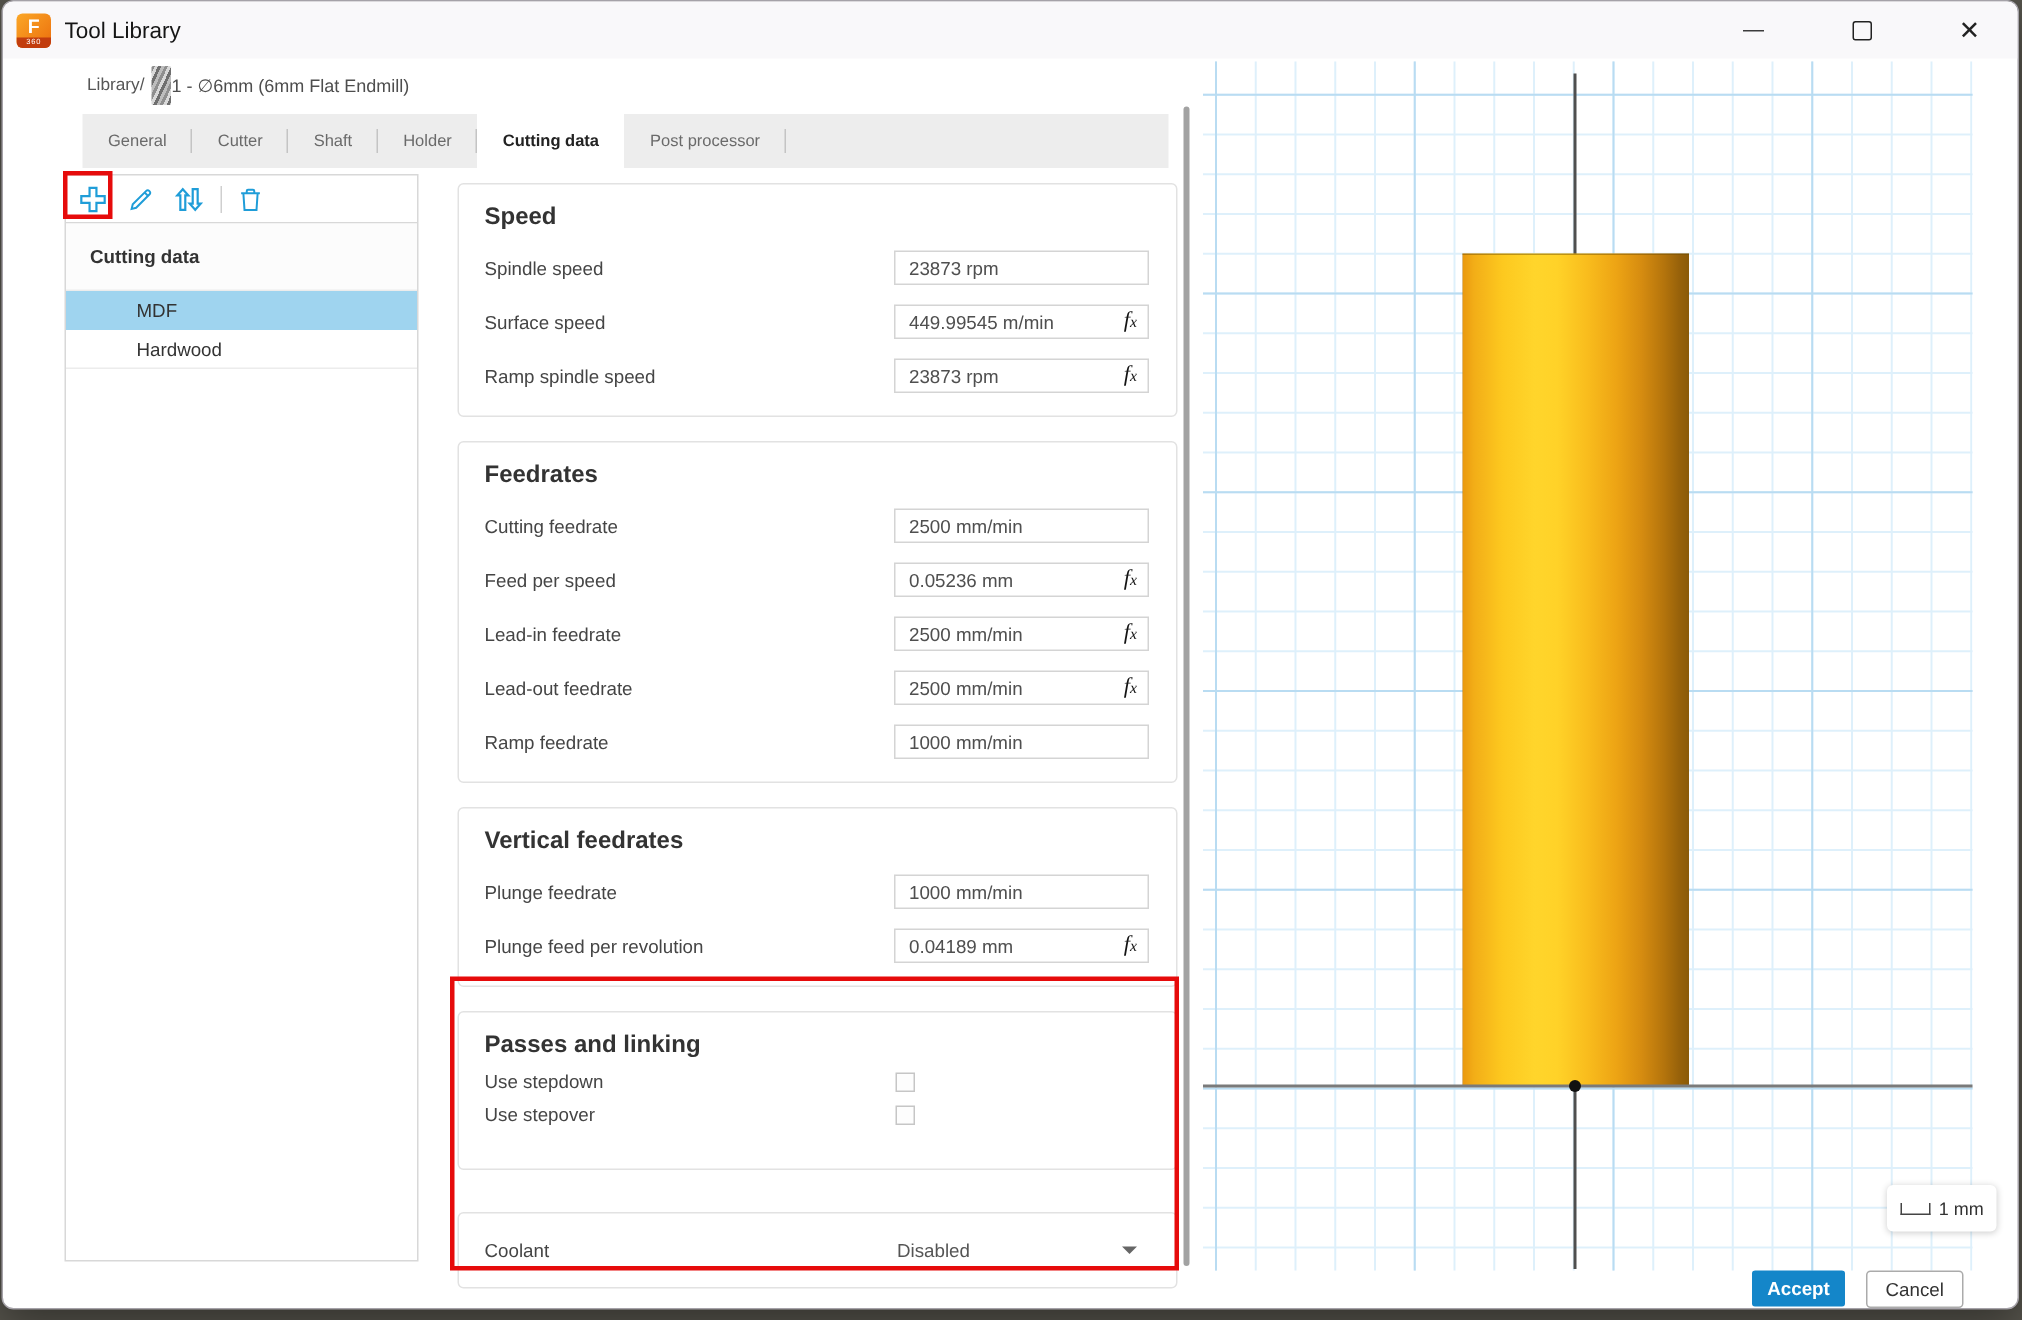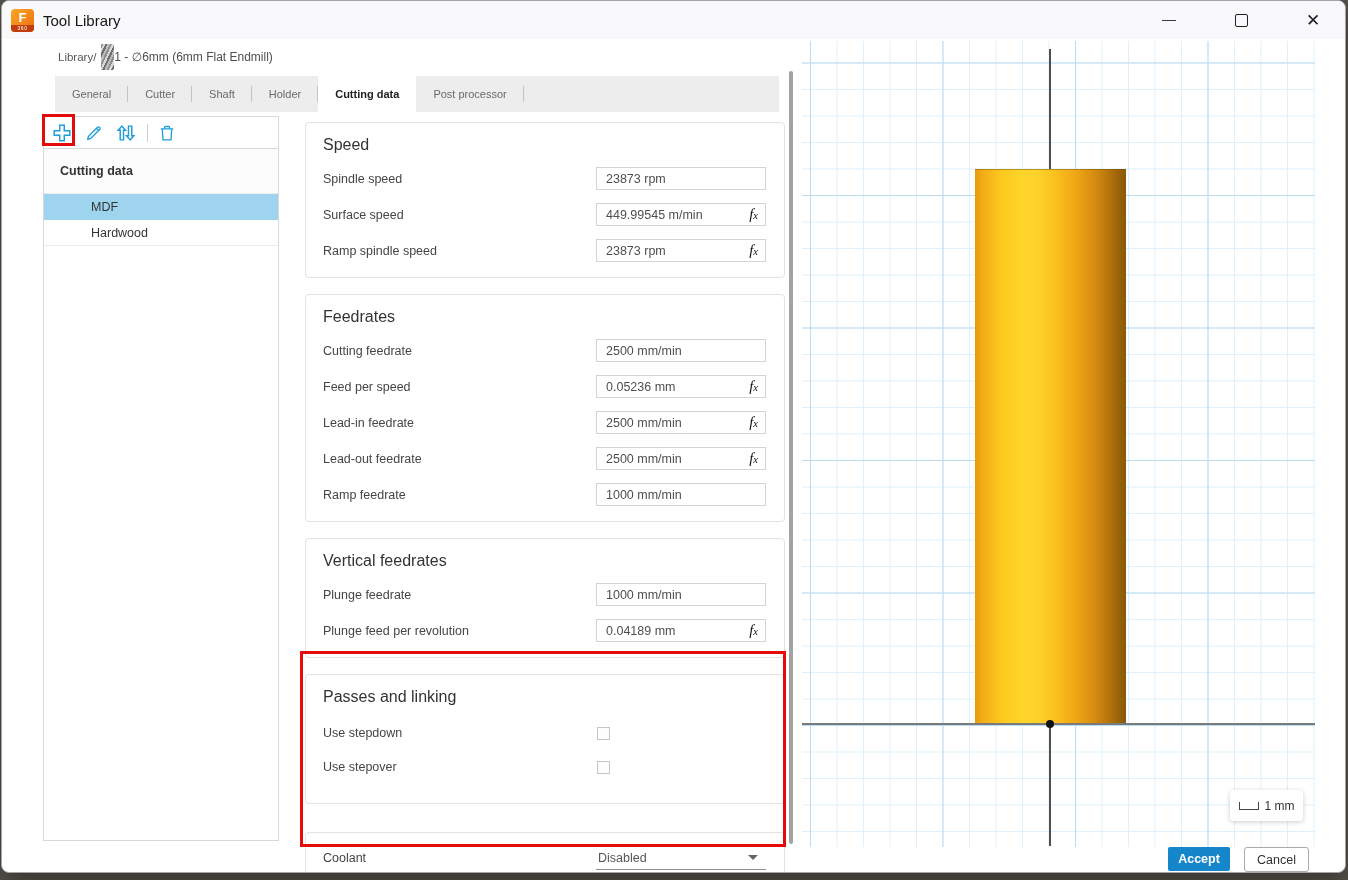--- a/index.html
+++ b/index.html
@@ -46,34 +46,34 @@
   .side-header { height:45px; display:flex; align-items:center; padding-left:16px; font-size:12.5px; font-weight:bold; color:#333;
     background:#fcfcfc; border-bottom:1px solid #ececec; }
   .side-item { height:26px; display:flex; align-items:center; padding-left:47px; font-size:12.5px; color:#333; cursor:pointer;
     border-bottom:1px solid transparent; }
   .side-item.selected { background:#9fd4ef; }
   .side-item:not(.selected) { border-bottom:1px solid #ececec; }
 
   
   .formcol { position:absolute; left:303px; top:121px; width:480px; }
   .card { background:#fff; border:1px solid #e2e2e2; border-radius:4px; padding:13px 18px 15px 17px; margin-bottom:16px; }
-  .card-title { font-size:16px; color:#333; font-weight:400; }
+  .card-title { font-size:16px; color:#333; font-weight:700; }
   .frow { display:flex; align-items:center; height:23px; margin-top:13px; }
   .flabel { flex:1; font-size:12.5px; color:#454545; }
   .fctrl { width:170px; display:flex; align-items:center; }
   .finput { width:100%; height:23px; border:1px solid #d4d4d4; display:flex; align-items:center; background:#fff; }
   .fval { flex:1; padding-left:9px; font-size:12.5px; color:#4f4f4f; white-space:nowrap; }
   .fx { margin-right:7px; font-family:"Liberation Serif", serif; font-style:italic; color:#141414; font-size:15px; line-height:1; }
   .fx .x { font-size:10.5px; }
   .checkbox { width:13px; height:13px; border:1px solid #c6c6c6; background:#fdfdfd; margin-left:1px; }
   .fselect { width:100%; height:24px; border-bottom:1px solid #8f8f8f; display:flex; align-items:center; justify-content:space-between; }
   .fselect .sel-text { font-size:12.5px; color:#555; padding-left:2px; }
   .caret { width:0; height:0; border-left:5px solid transparent; border-right:5px solid transparent; border-top:5px solid #666; margin-right:8px; }
   .card.passes { padding-bottom:29px; }
-  .card.passes .frow { height:14px; margin-top:20px; }
+  .card.passes .frow { height:14px; margin-top:8px; }
   .card.passes .frow:first-of-type { margin-top:14px; }
   .card.notitle { padding-top:12px; padding-bottom:11px;margin-top:28px; }
   .card.notitle .frow { margin-top:0; height:26px; }
 
   .vscrollbar { position:absolute; left:787px; top:70px; width:4px; height:773px; background:#a2a2a2; border-radius:2px; }
 
   
   .preview { position:absolute; left:800px; top:40px; width:513px; height:806px; background:#fff;
     background-image:
       linear-gradient(to right,#b9dcf2 1px,transparent 1px),
@@ -81,21 +81,21 @@
       linear-gradient(to right,#def0fb 1px,transparent 1px),
       linear-gradient(to bottom,#def0fb 1px,transparent 1px);
     background-size:132.5px 132.5px,132.5px 132.5px,26.5px 26.5px,26.5px 26.5px;
     background-position:8px 0,0 21.5px,8px 0,0 21.5px; }
   .axis-v { position:absolute; left:1047px; top:48px; width:2px; height:797px; background:#4f4f4f; }
   .tool-cyl { position:absolute; left:973px; top:168px; width:151px; height:555px;
     border-top:1px solid rgba(110,75,0,.45);
     background:linear-gradient(to right,#e9980f 0%,#f2ad17 5%,#fdc91f 18%,#ffd52b 32%,#ffd228 42%,#f9bd1d 55%,#eda414 68%,#d68c10 79%,#b4740c 89%,#96610a 96%,#8a5a08 100%); }
   .axis-h { position:absolute; left:800px; top:722px; width:513px; height:2px; background:#7a7a7a; }
   .origin-dot { position:absolute; left:1044px; top:719px; width:8px; height:8px; border-radius:50%; background:#111; }
-  .scale-badge { position:absolute; left:1228px; top:789px; width:73px; height:31px; background:#fff; border-radius:4px;
+  .scale-badge { position:absolute; left:1256px; top:789px; width:73px; height:31px; background:#fff; border-radius:4px;
     box-shadow:0 1px 5px rgba(0,0,0,.2); display:flex; align-items:center; justify-content:center; gap:6px; }
   .bracket { width:20px; height:8px; border-left:1.5px solid #444; border-right:1.5px solid #444; border-bottom:1.5px solid #444; }
   .scale-text { font-size:12px; color:#333; }
 
   
   .btn-accept { position:absolute; left:1166px; top:846px; width:62px; height:24px; background:#1486c9; color:#fff;
     font-size:12.5px; font-weight:bold; border:none; border-radius:2px; display:flex; align-items:center; justify-content:center; cursor:pointer; }
   .btn-cancel { position:absolute; left:1242px; top:846px; width:65px; height:25px; background:#fff; color:#333;
     font-size:12.5px; border:1px solid #ababab; border-radius:3px; display:flex; align-items:center; justify-content:center; cursor:pointer; }
 

